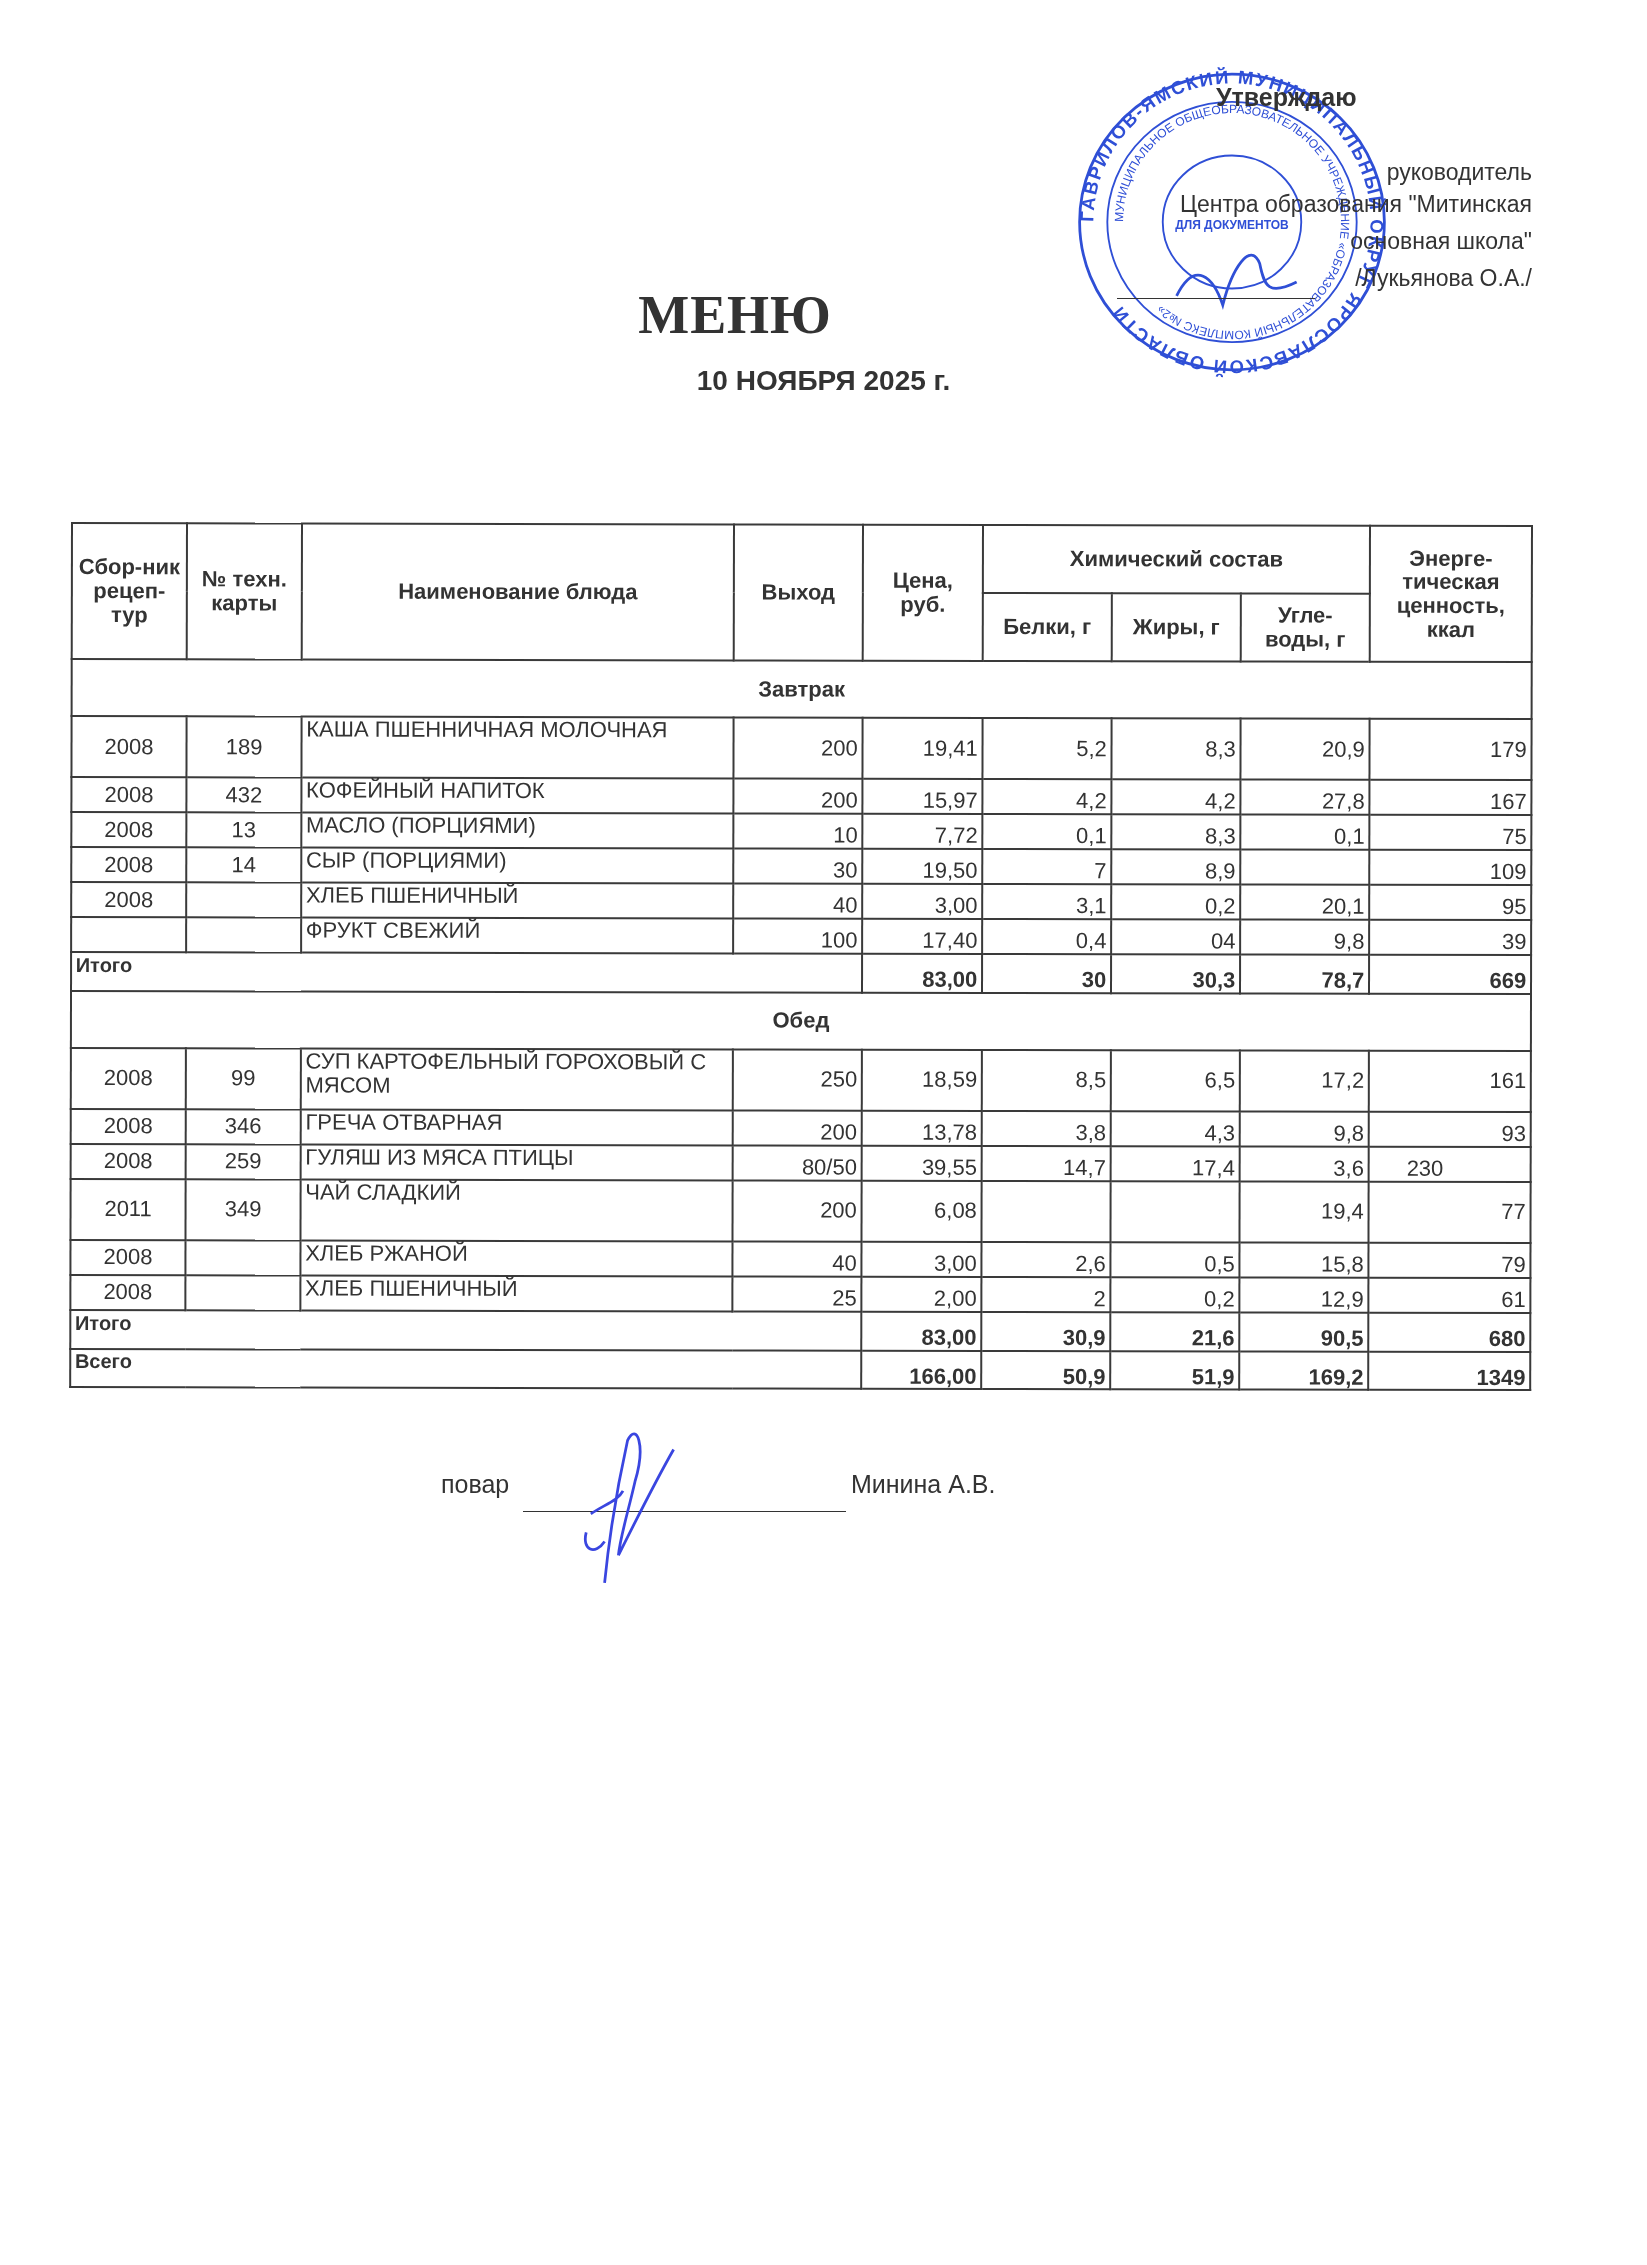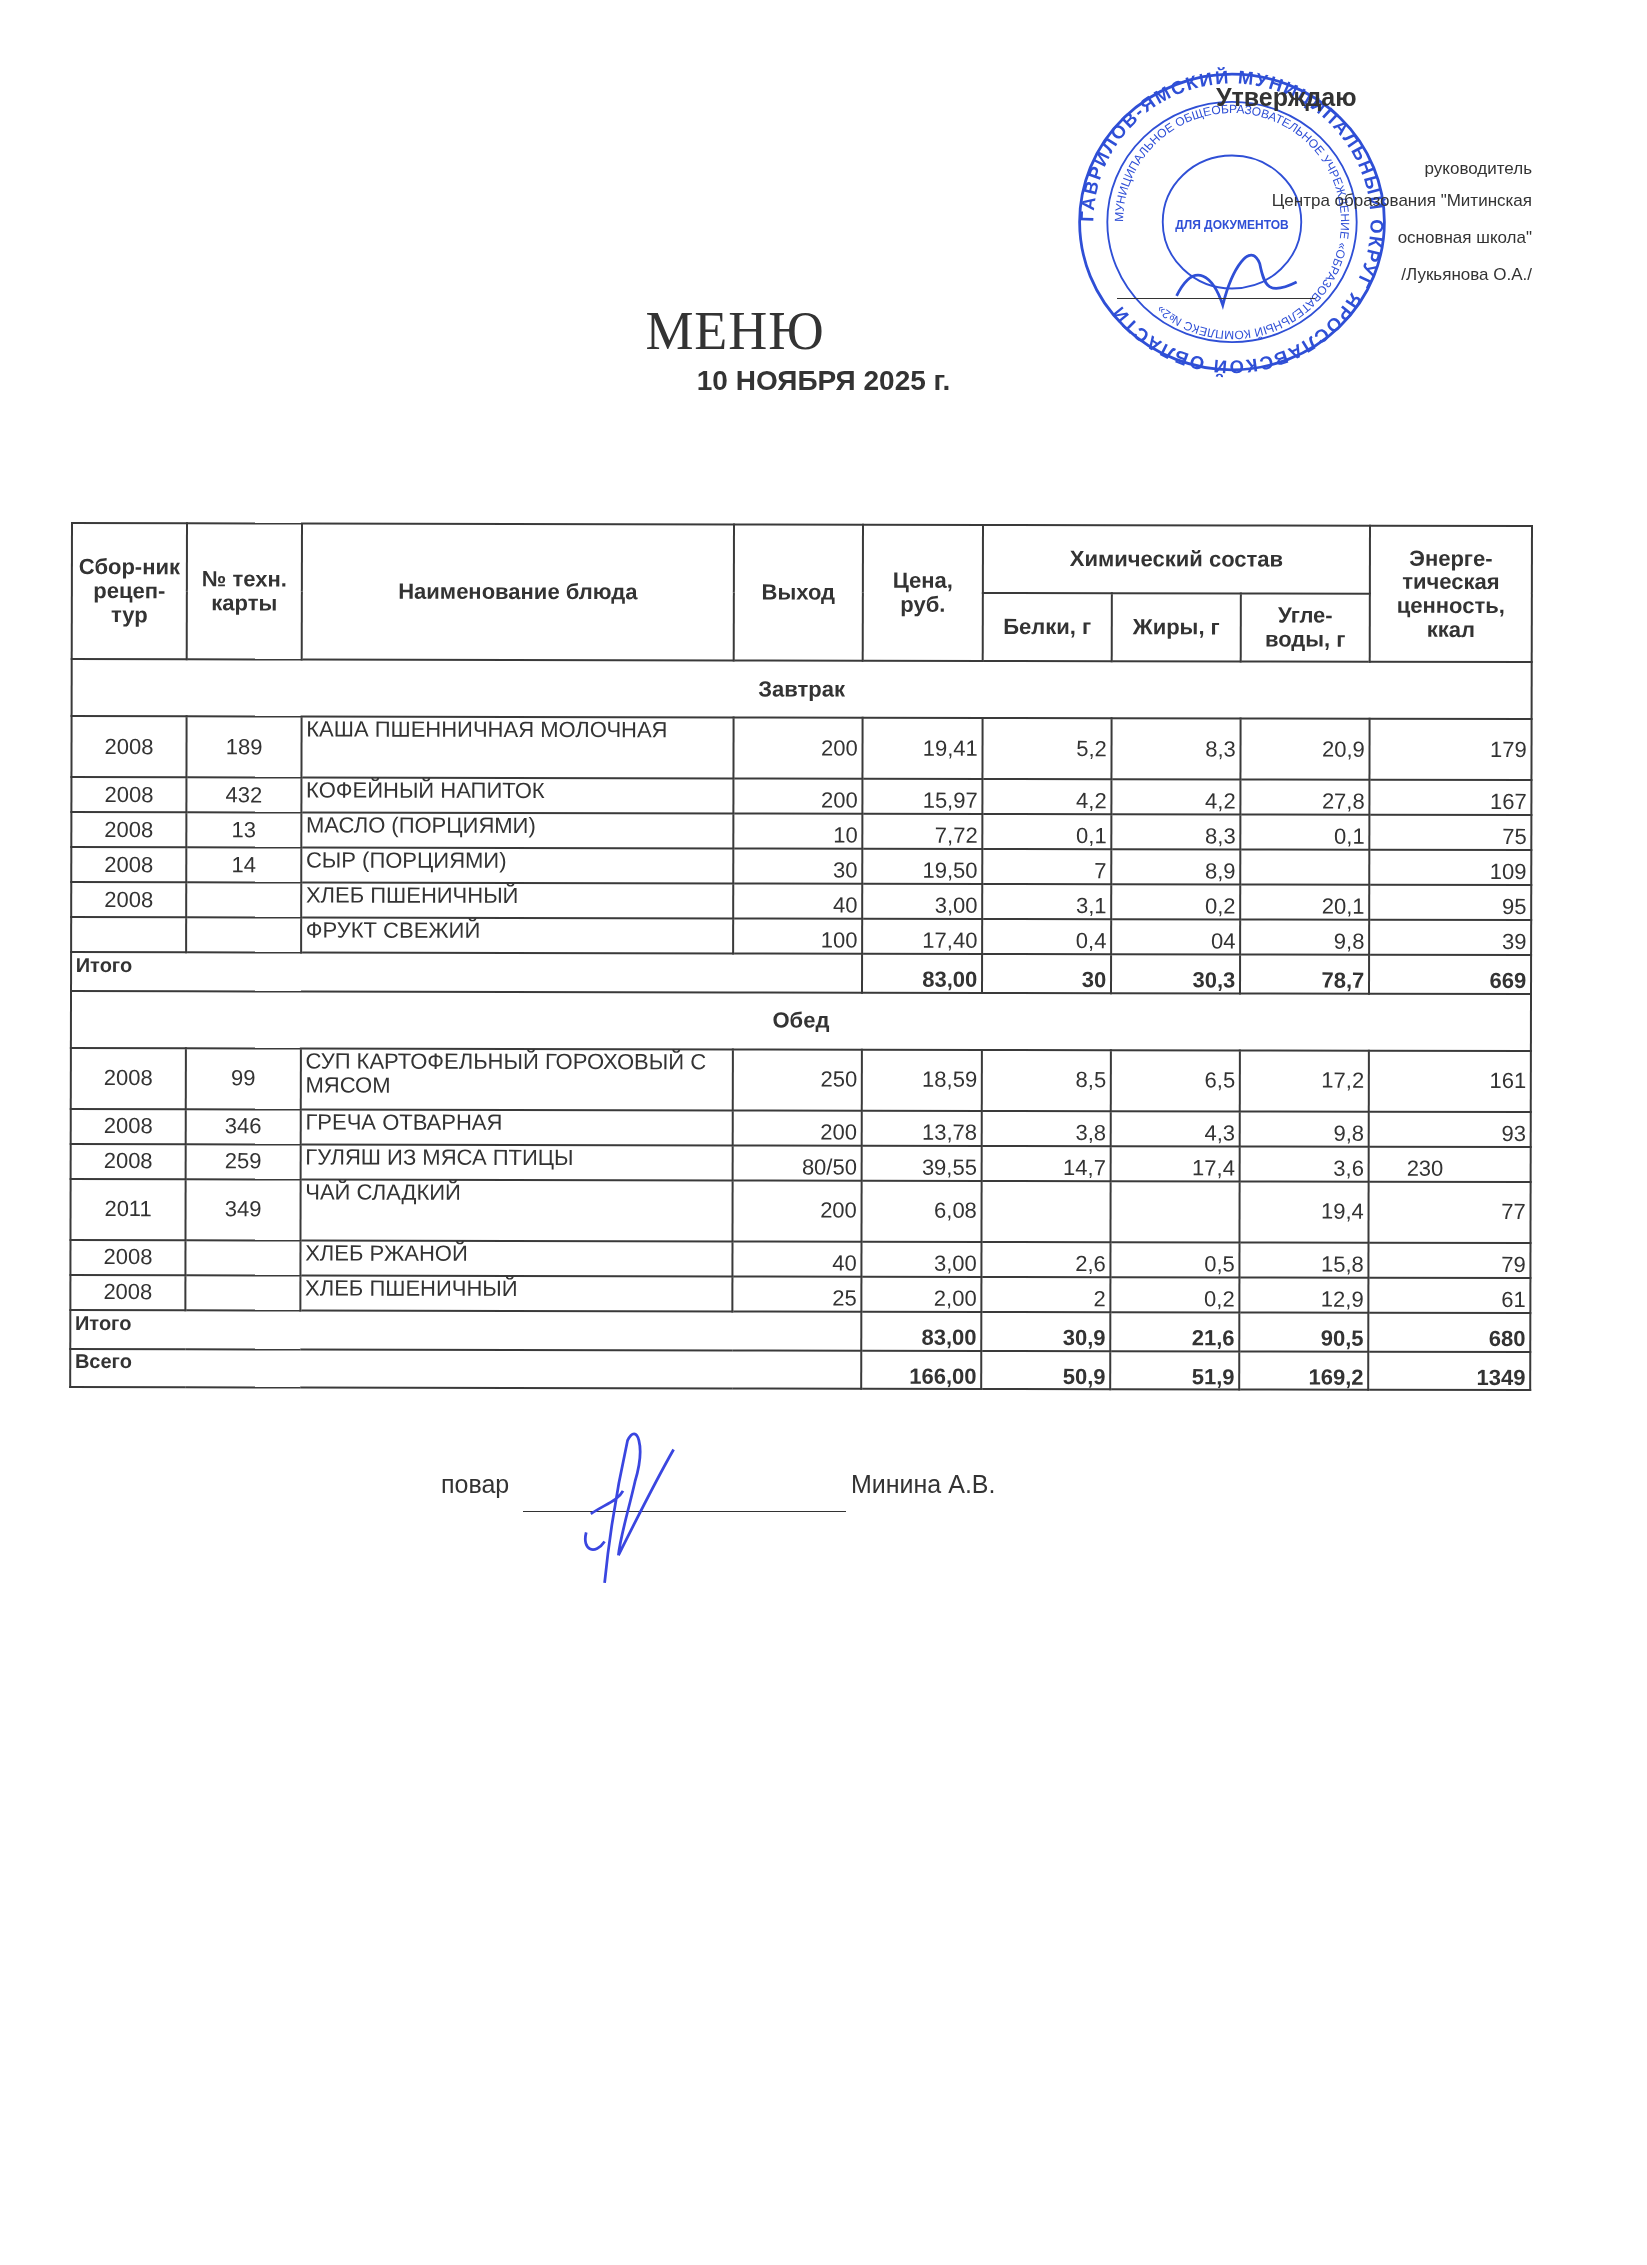--- a/index.html
+++ b/index.html
@@ -3,29 +3,29 @@
 <meta charset="utf-8">
 <style>
   html, body { margin: 0; padding: 0; }
   body {
     width: 1647px; height: 2266px; background: #ffffff; position: relative; overflow: hidden;
     font-family: "Liberation Sans", sans-serif; color: #333333;
   }
   .abs { position: absolute; }
   
   #approve-title { left: 1216px; top: 83px; font-size: 25px; font-weight: bold; }
-  .approve-line { right: 115px; font-size: 17px; text-align: right; white-space: nowrap; }
+  .approve-line { right: 115px; font-size: 23px; text-align: right; white-space: nowrap; }
   #approve-l1 { top: 159px; }
   #approve-l2 { top: 191px; }
   #approve-l3 { top: 228px; }
   #approve-l4 { top: 265px; }
   #sig-line-top { left: 1117px; top: 298px; width: 198px; height: 0; border-top: 1.8px solid #333; }
   #stamp { left: 1075px; top: 65px; width: 314px; height: 314px; }
   
-  #doc-title { left: 0; width: 1470px; top: 300px; text-align: center; font-family: "Liberation Serif", serif; font-weight: normal; font-size: 54px; letter-spacing: 0.9px; }
+  #doc-title { left: 0; width: 1470px; top: 284px; text-align: center; font-family: "Liberation Serif", serif; font-weight: bold; font-size: 54px; letter-spacing: 0.9px; }
   #doc-date { left: 0; width: 1647px; top: 365px; text-align: center; font-weight: bold; font-size: 28px; }
   
   #menu-table {
     left: 71px; top: 522px; width: 1462px; border-collapse: collapse; table-layout: fixed;
     transform: rotate(0.12deg); transform-origin: left top;
   }
   #menu-table td, #menu-table th { border: 2.3px solid #3a3a3a; padding: 0 3.7px; font-size: 22px; line-height: 1.08; }
   #menu-table th { font-weight: bold; text-align: center; vertical-align: middle; }
   .hdr-row-1 th { height: 66px; }
   .hdr-row-2 th { height: 66px; }

